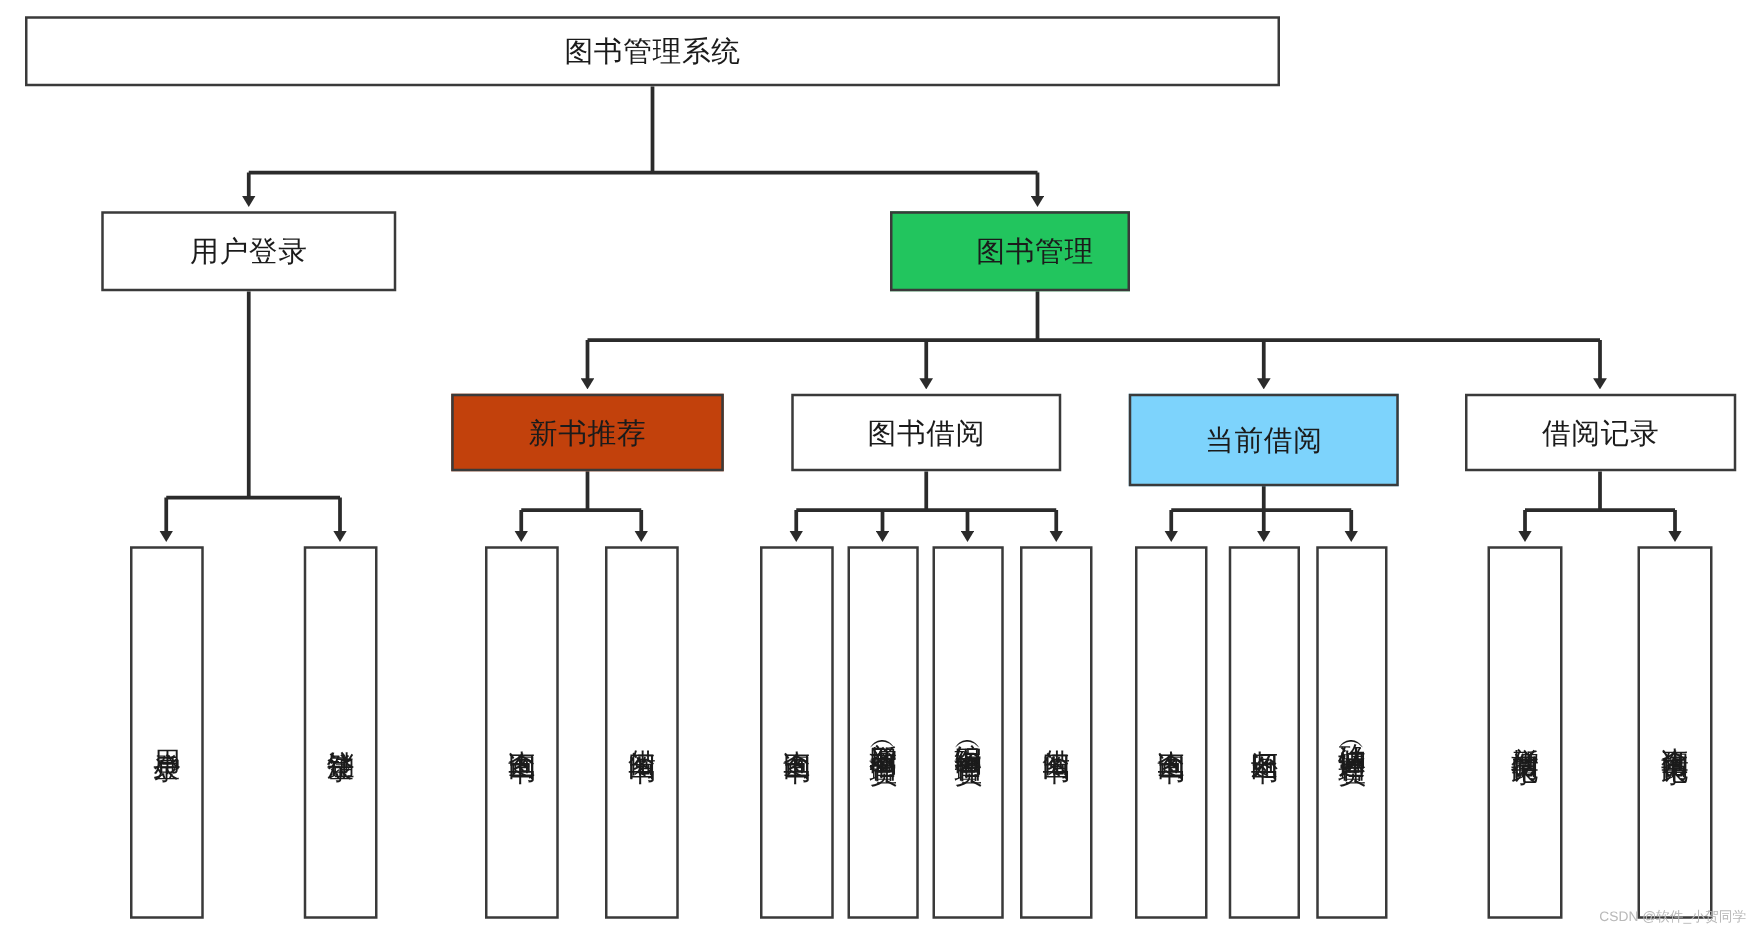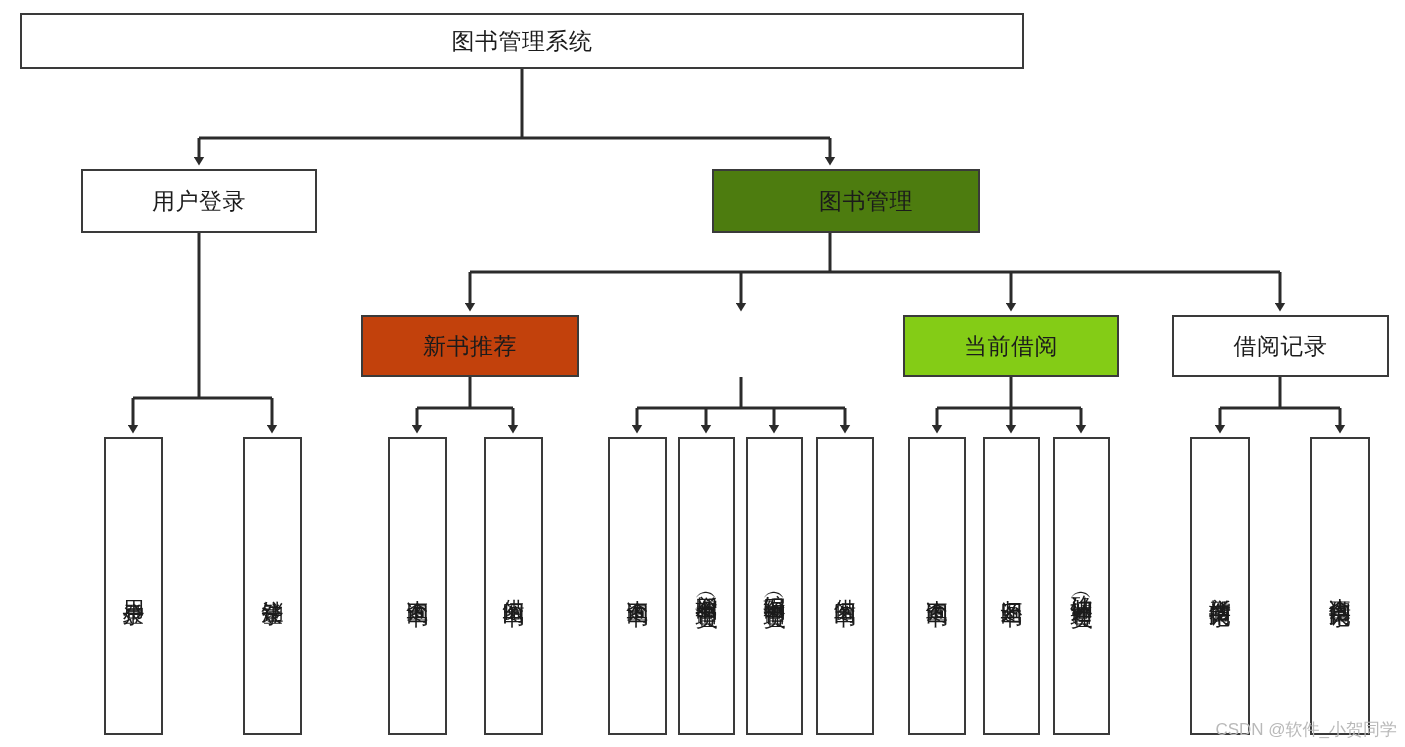--- a/index.html
+++ b/index.html
@@ -48,21 +48,21 @@
     top: 0;
     width: 1405px;
     height: 747px;
     pointer-events: none;
   }
   .watermark {
     position: absolute;
     right: 8px;
     bottom: 6px;
     color: #b9b9b9;
-    font-size: 17px;
+    font-size: 11px;
     white-space: nowrap;
     user-select: none;
   }
 </style>
 </head>
 <body>
 
 <div id="diagram-root" style="background: rgb(255, 255, 255);">
 
   <svg id="edge-layer" viewBox="0 0 1405 747" xmlns="http://www.w3.org/2000/svg">
@@ -115,28 +115,31 @@
     </g>
   </svg>
 
   <div class="node-box" style="left: 20px; top: 13px; width: 1004px; height: 56px; border-color: rgb(58, 58, 58); background: rgb(255, 255, 255);">
     <span class="node-label" style="color: rgb(27, 27, 27);">图书管理系统</span>
   </div>
 
   <div class="node-box" style="left: 81px; top: 169px; width: 236px; height: 64px; border-color: rgb(58, 58, 58); background: rgb(255, 255, 255);">
     <span class="node-label" style="color: rgb(27, 27, 27);">用户登录</span>
   </div>
-  <div class="node-box" style="left: 712px; top: 169px; width: 268px; height: 64px; border-color: rgb(58, 58, 58); background: #4d7c0f; padding-left: 40px;">
+  <div class="node-box" style="left: 712px; top: 169px; width: 192px; height: 64px; border-color: rgb(58, 58, 58); background: #22c55e; padding-left: 40px;">
     <span class="node-label" style="color: rgb(27, 27, 27);">图书管理</span>
   </div>
 
   <div class="node-box" style="left: 361px; top: 315px; width: 218px; height: 62px; border-color: rgb(58, 58, 58); background: #c2410c;">
     <span class="node-label" style="color: rgb(27, 27, 27);">新书推荐</span>
   </div>
-  <div class="node-box" style="left: 903px; top: 315px; width: 216px; height: 62px; border-color: rgb(58, 58, 58); background: #84cc16;">
+  <div class="node-box" style="left: 633px; top: 315px; width: 216px; height: 62px; border-color: rgb(58, 58, 58); background: rgb(255, 255, 255);">
+    <span class="node-label" style="color: rgb(27, 27, 27);">图书借阅</span>
+  </div>
+  <div class="node-box" style="left: 903px; top: 315px; width: 216px; height: 74px; border-color: rgb(58, 58, 58); background: #7dd3fc;">
     <span class="node-label" style="color: rgb(27, 27, 27);">当前借阅</span>
   </div>
   <div class="node-box" style="left: 1172px; top: 315px; width: 217px; height: 62px; border-color: rgb(58, 58, 58); background: rgb(255, 255, 255);">
     <span class="node-label" style="color: rgb(27, 27, 27);">借阅记录</span>
   </div>
 
   <div class="node-box vertical" style="left: 104px; top: 437px; width: 59px; height: 298px; border-color: rgb(58, 58, 58); background: rgb(255, 255, 255);">
     <span class="node-label" style="color: rgb(27, 27, 27);">用户登录</span>
   </div>
   <div class="node-box vertical" style="left: 243px; top: 437px; width: 59px; height: 298px; border-color: rgb(58, 58, 58); background: rgb(255, 255, 255);">

